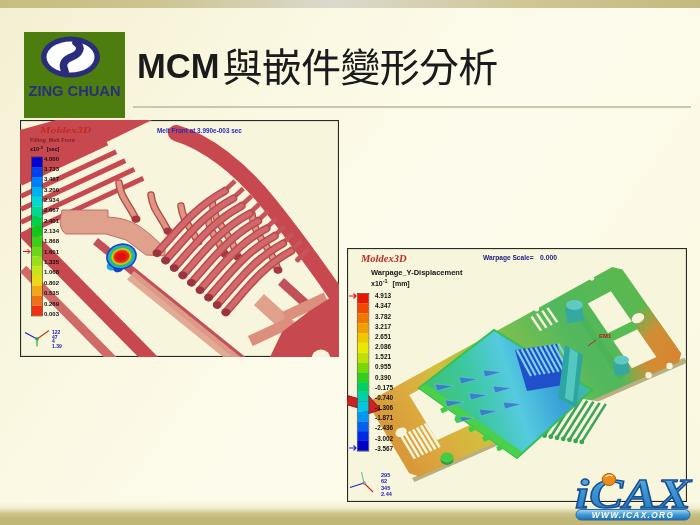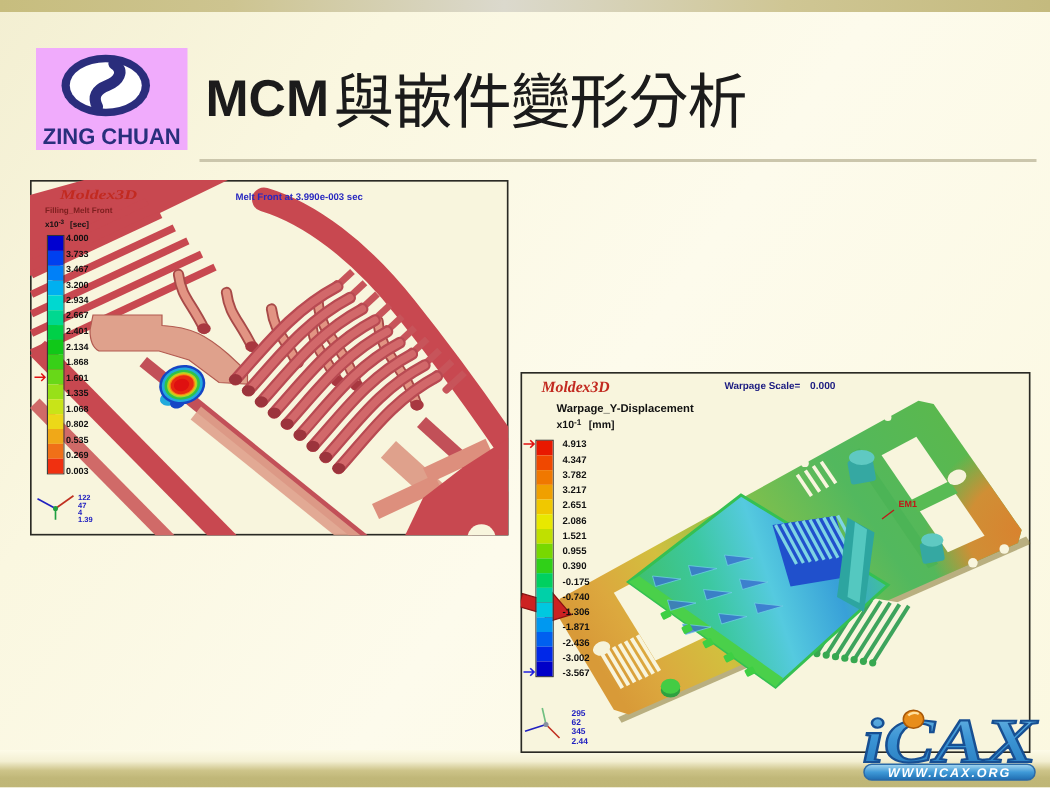--- a/index.html
+++ b/index.html
@@ -4,21 +4,21 @@
 body{width:700px;height:525px;overflow:hidden;position:relative;
  font-family:"Liberation Sans",sans-serif;
  background:linear-gradient(125deg,#f3efd2 0%,#faf7e0 25%,#fdfbec 55%,#fbf8e0 100%);}
 .abs{position:absolute;}
 </style></head><body>
 
 <div class="abs" style="left:0;top:0;width:700px;height:8px;background:linear-gradient(90deg,#c7bd7e 0%,#cdc490 22%,#dbd9cd 48%,#cfc694 75%,#c4ba7e 100%);"></div>
 
 <div class="abs" style="left:0;top:500px;width:700px;height:25px;background:linear-gradient(180deg,#fdfbe8 0%,#f3efd2 30%,#cdc489 55%,#c0b778 75%,#bfb677 100%);"></div>
 
-<div class="abs" style="left:24px;top:32px;width:101px;height:68px;background:#f0abfc;">
+<div class="abs" style="left:24px;top:32px;width:101px;height:86px;background:#4d7c0f;">
 <svg width="101" height="75" viewBox="0 0 101 75">
 
 <ellipse cx="46.5" cy="25" rx="29.5" ry="20.5" fill="#2a2d7c"></ellipse>
 <ellipse cx="46.5" cy="25" rx="24" ry="15.5" fill="#ffffff"></ellipse>
 
 <path d="M52,10.5 C59.5,15.5 55,22 47.5,25 C40,28 37.5,32.5 41,39.2" fill="none" stroke="#2a2d7c" stroke-width="7.5" stroke-linecap="round"></path>
 
 <text x="50.5" y="64" font-size="15" font-weight="bold" fill="#292f7c" text-anchor="middle" textLength="92" lengthAdjust="spacingAndGlyphs">ZING CHUAN</text>
 </svg>
 </div>

